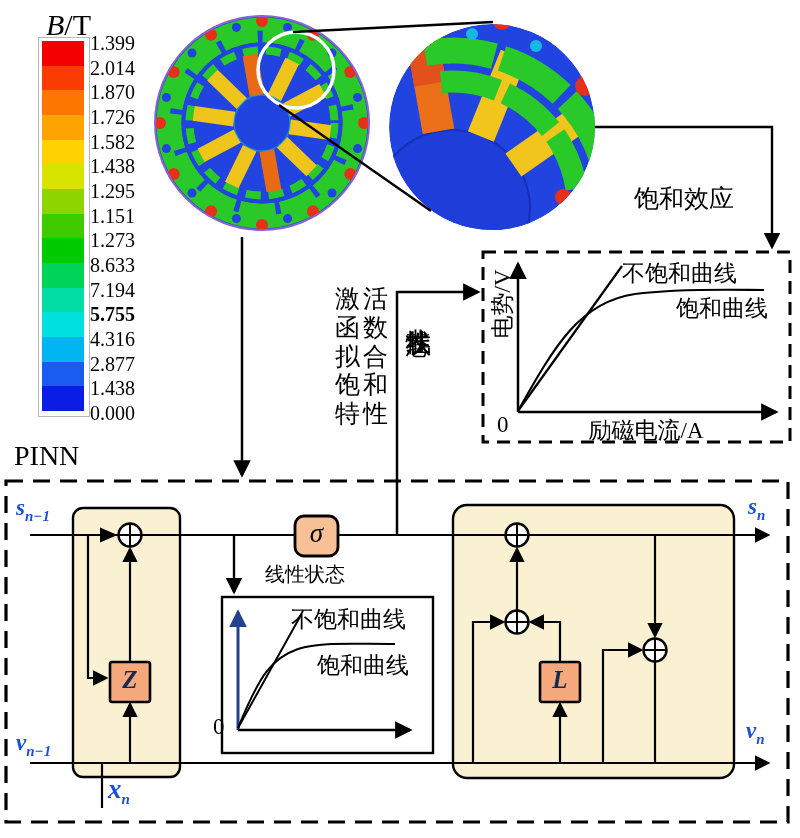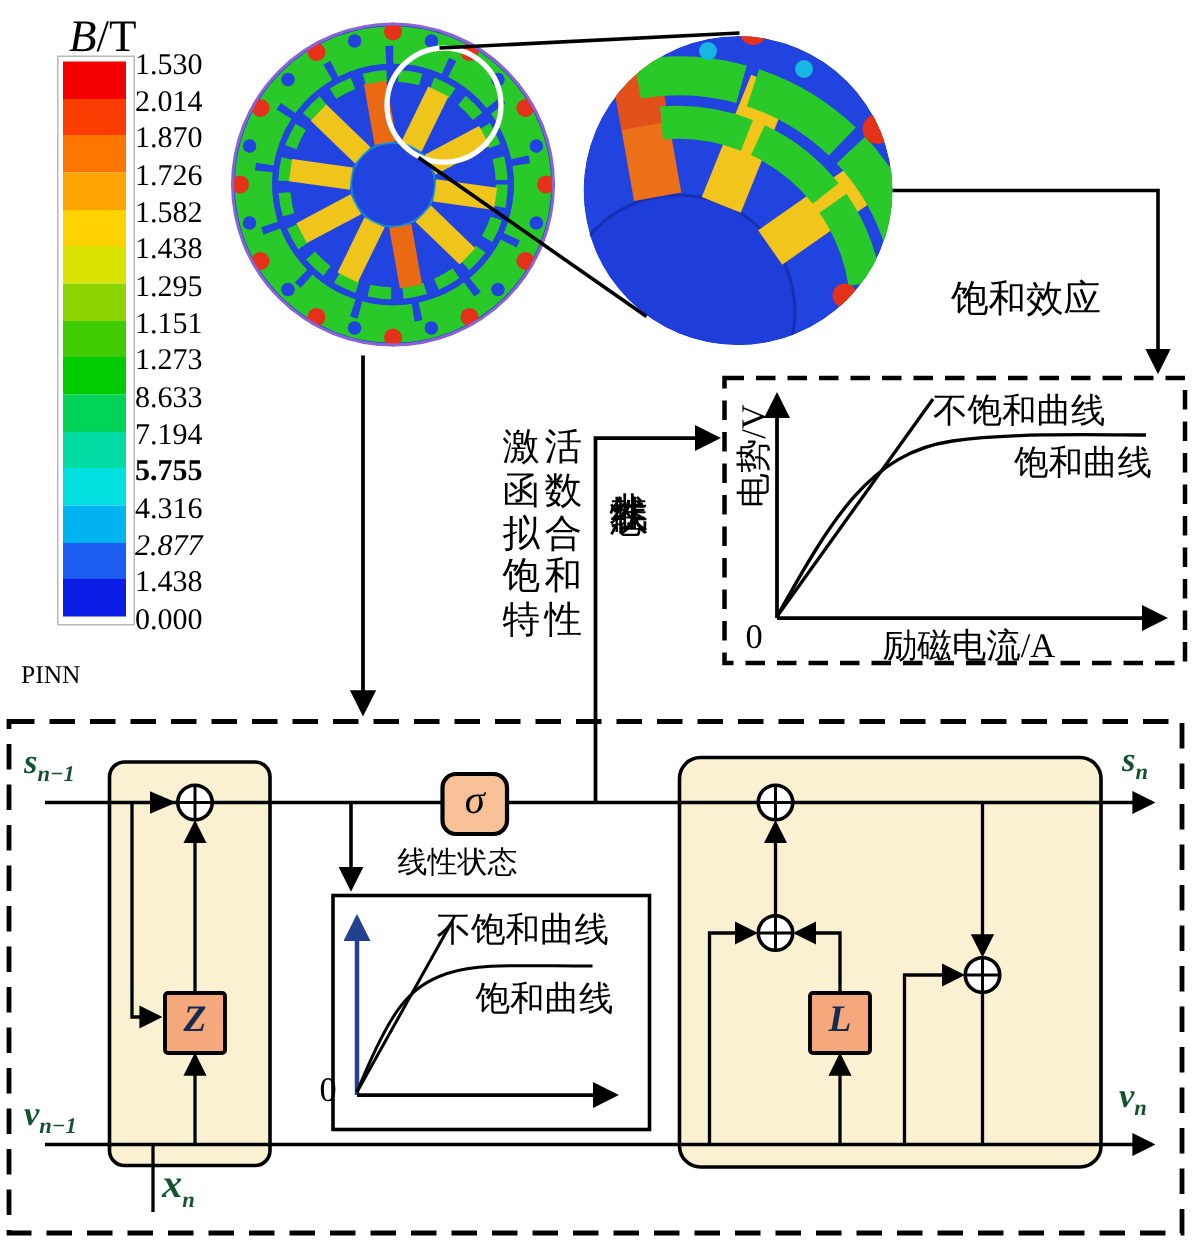--- a/index.html
+++ b/index.html
@@ -9,21 +9,21 @@
   .txt{position:absolute;z-index:2;white-space:pre-line;}
   .cb-title{left:46px;top:8px;font-size:30px;}
   .cb-frame{position:absolute;left:38px;top:37px;width:50px;height:378px;border:1px solid #b8b8b8;z-index:2;background:#fff;}
   .cb-bands{position:absolute;left:3px;top:3px;width:42px;height:370px;}
   .cb-labels{position:absolute;left:90px;top:41px;width:70px;height:370px;z-index:2;}
   .cb-label{position:absolute;left:0;font-size:20px;line-height:22px;}
   .vblock{font-size:25px;line-height:28.8px;letter-spacing:3px;width:58px;}
   .vcol{writing-mode:vertical-rl;text-orientation:upright;font-size:25px;letter-spacing:1px;height:134px;}
   .cjk{font-size:25px;}
   .small-cjk{font-size:23px;}
-  .port{font-size:23px;font-weight:bold;font-style:italic;color:#14532d;text-align:right;}
+  .port{font-size:23px;font-weight:bold;font-style:italic;color:#1d4ed8;text-align:right;}
   .port sub{font-size:15px;}
   .node-letter{position:absolute;z-index:2;text-align:center;font-weight:bold;font-style:italic;color:#152a4e;}
   .rot-ylabel{transform:rotate(-90deg);transform-origin:center;text-align:center;}
   .origin-label{font-size:23px;}
 </style>
 </head>
 <body>
 
 <div id="canvas">
 
@@ -191,47 +191,47 @@
         <div style="height: 24.6667px; background: rgb(0, 203, 0);"></div>
         <div style="height: 24.6667px; background: rgb(0, 212, 88);"></div>
         <div style="height: 24.6667px; background: rgb(0, 220, 164);"></div>
         <div style="height: 24.6667px; background: rgb(0, 224, 222);"></div>
         <div style="height: 24.6667px; background: rgb(0, 180, 242);"></div>
         <div style="height: 24.6667px; background: rgb(26, 92, 240);"></div>
         <div style="height: 24.6667px; background: rgb(11, 28, 228);"></div>
       </div>
 </div>
 <div class="cb-labels">
-      <div class="cb-label" style="top: -9px;">1.530</div>
+      <div class="cb-label" style="top: -9px;">1.399</div>
       <div class="cb-label" style="top: 15.6667px;">2.014</div>
       <div class="cb-label" style="top: 40.3333px;">1.870</div>
       <div class="cb-label" style="top: 65px;">1.726</div>
       <div class="cb-label" style="top: 89.6667px;">1.582</div>
       <div class="cb-label" style="top: 114.333px;">1.438</div>
       <div class="cb-label" style="top: 139px;">1.295</div>
       <div class="cb-label" style="top: 163.667px;">1.151</div>
       <div class="cb-label" style="top: 188.333px;">1.273</div>
       <div class="cb-label" style="top: 213px;">8.633</div>
       <div class="cb-label" style="top: 237.667px;">7.194</div>
       <div class="cb-label" style="top: 262.333px; font-weight: bold;">5.755</div>
       <div class="cb-label" style="top: 287px;">4.316</div>
-      <div class="cb-label" style="top: 311.667px; font-style: italic;">2.877</div>
+      <div class="cb-label" style="top: 311.667px;">2.877</div>
       <div class="cb-label" style="top: 336.333px;">1.438</div>
       <div class="cb-label" style="top: 361px;">0.000</div>
     </div>
 
 <div class="txt cjk" style="left:634px;top:138px;margin-top:44px;">饱和效应</div>
 <div class="txt vblock" style="left:335px;top:285px;">激活
 函数
 拟合
 饱和
 特性</div>
 <div class="txt vcol" style="left:402px;top:308px;">非线性状态</div>
 <div class="txt" style="left:265px;top:561px;font-size:20px;">线性状态</div>
-<div class="txt" style="left:14px;top:440px;font-size:17px;">PINN</div>
+<div class="txt" style="left:14px;top:440px;font-size:28px;">PINN</div>
 
 <div class="txt small-cjk" style="left:622px;top:258px;">不饱和曲线</div>
 <div class="txt small-cjk" style="left:676px;top:293px;">饱和曲线</div>
 <div class="txt small-cjk rot-ylabel" style="left:440px;top:291px;width:120px;height:26px;">电势/V</div>
 <div class="txt origin-label" style="left:497px;top:412px;">0</div>
 <div class="txt small-cjk" style="left:566px;top:415px;width:160px;text-align:center;">励磁电流/A</div>
 
 <div class="txt small-cjk" style="left:291px;top:604px;">不饱和曲线</div>
 <div class="txt small-cjk" style="left:317px;top:650px;">饱和曲线</div>
 <div class="txt origin-label" style="left:213px;top:714px;">0</div>

